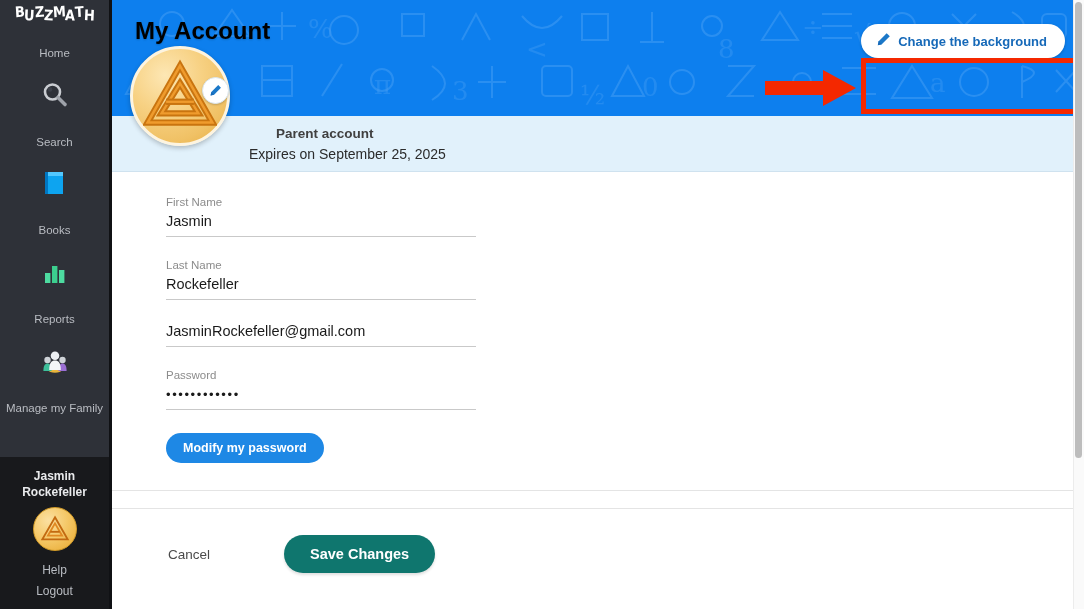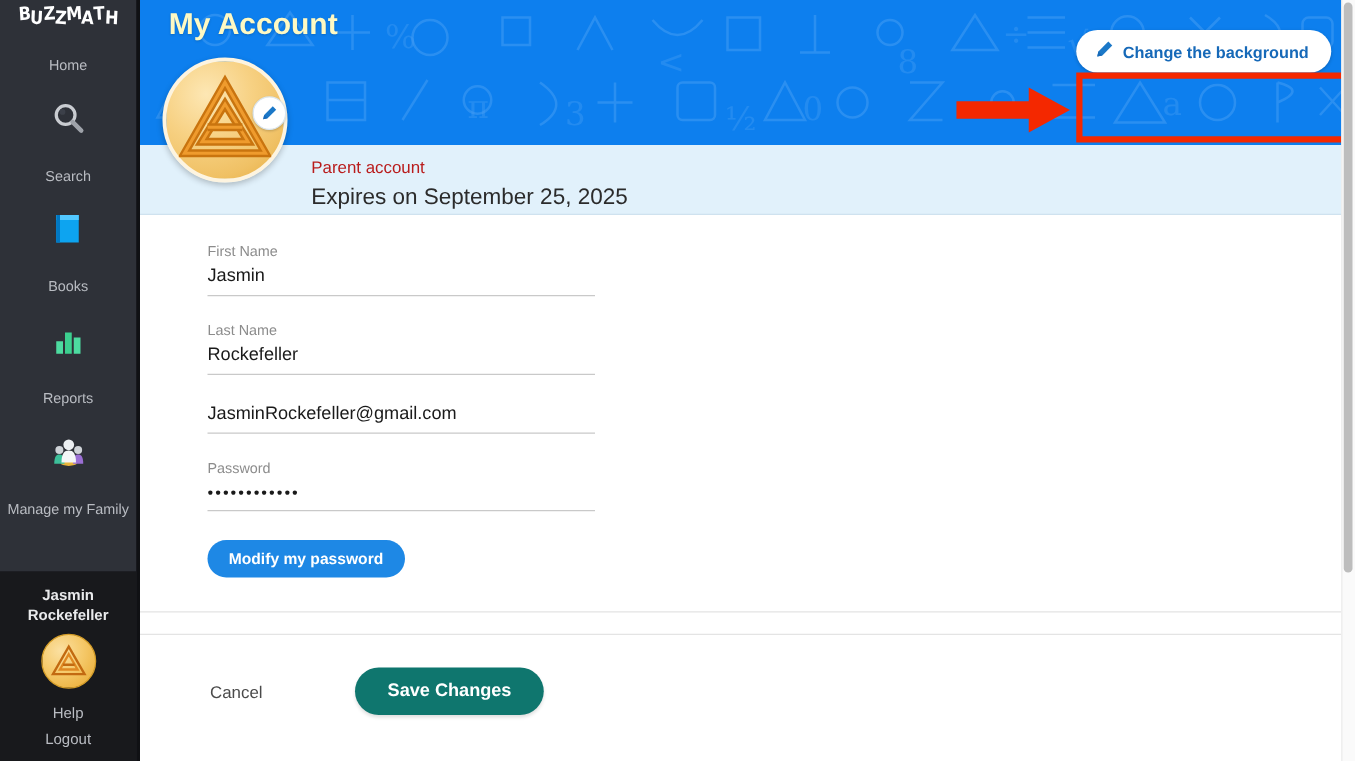--- a/index.html
+++ b/index.html
@@ -71,22 +71,22 @@
   .main { position: relative; flex: 1 1 auto; height: 609px; background: #fff; overflow: hidden; }
 
   .banner {
     position: relative;
     height: 116px;
     background: #0d7fee;
     overflow: hidden;
   }
   .banner-pattern { position: absolute; inset: 0; opacity: 0.30; }
   .page-title {
-    position: absolute; left: 23px; top: 6px;
-    color: #fef9c3; font-size: 24px; font-weight: bold;
+    position: absolute; left: 23px; top: 17px;
+    color: #000000; font-size: 24px; font-weight: bold;
     text-shadow: 0 1px 2px rgba(0,0,0,.18);
     z-index: 2;
   }
 
   .bg-btn {
     position: absolute; right: 19px; top: 24px; z-index: 4;
     display: flex; align-items: center; gap: 7px;
     background: #ffffff; color: #1669b8;
     font-size: 13px; font-weight: bold;
     border: none; border-radius: 20px;
@@ -96,22 +96,22 @@
     font-family: "Liberation Sans", sans-serif;
   }
 
   .subbar {
     position: relative;
     height: 56px;
     background: #e1f1fb;
     border-bottom: 1px solid #cfe2ef;
   }
   .acct-meta { position: absolute; left: 137px; top: 8px; }
-  .acct-type { font-size: 13.5px; font-weight: normal; color: #b91c1c; line-height: 1.5; }
-  .acct-expire { font-size: 18px; color: #2b2b2b; line-height: 1.5; }
+  .acct-type { font-size: 13.5px; font-weight: bold; color: #404040; line-height: 1.5; margin-left: 27px; }
+  .acct-expire { font-size: 14px; color: #2b2b2b; line-height: 1.5; }
 
   .profile-pic {
     position: absolute; left: 18px; top: 46px; z-index: 5;
     width: 100px; height: 100px; border-radius: 50%;
     background: radial-gradient(circle at 34% 28%, #fde7b4 0%, #f7d183 40%, #f0c165 72%, #e5ab3e 100%);
     border: 3px solid #fdf4e0;
     box-shadow: 0 2px 5px rgba(0,0,0,.24);
     display: flex; align-items: center; justify-content: center;
   }
   .edit-badge {

